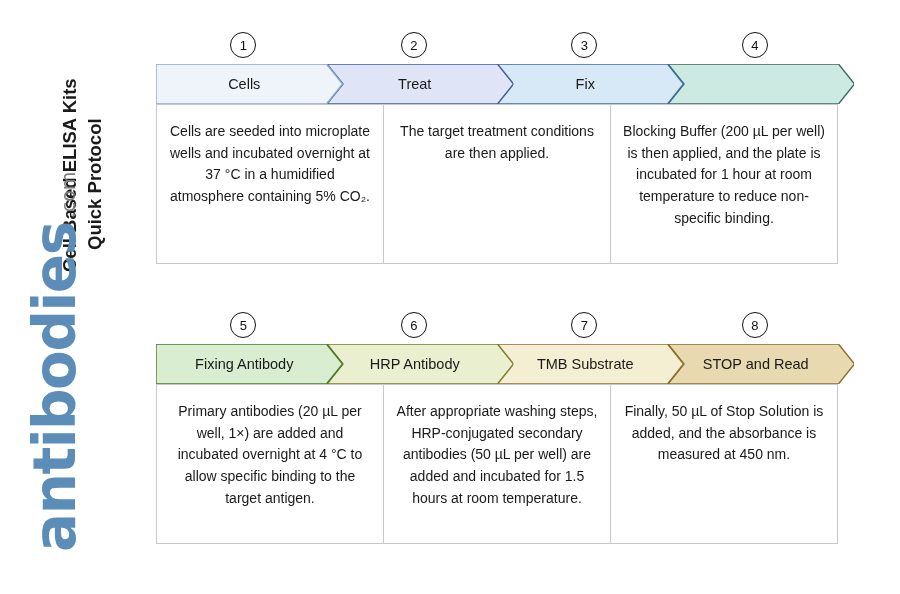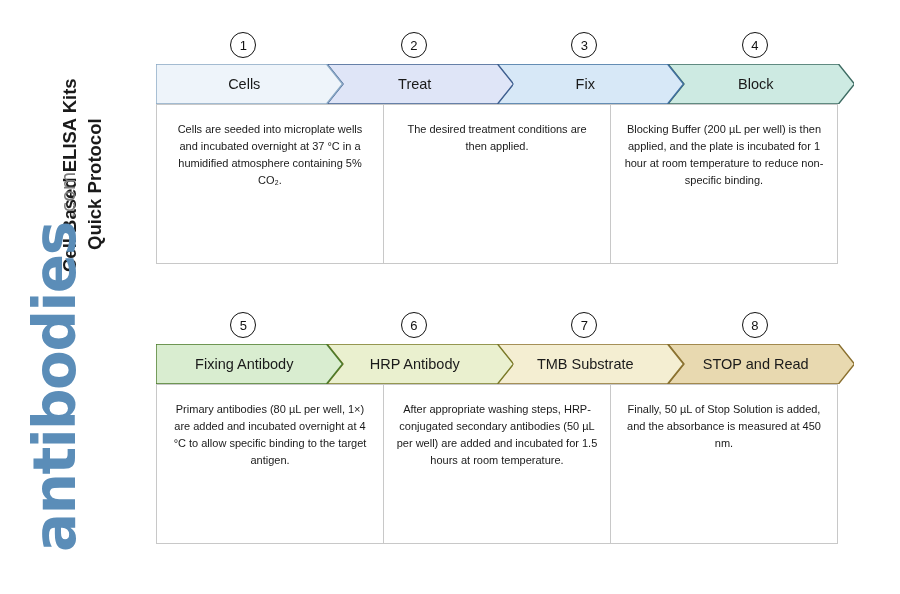--- a/index.html
+++ b/index.html
@@ -150,21 +150,21 @@
     flex: 1 1 0;
     box-sizing: border-box;
     border-right: 1px solid #c8c8c8;
     display: flex;
     align-items: flex-start;
     justify-content: center;
     padding: 16px 12px 10px 12px;
   }
   .body-cell:last-child { border-right: none; }
   .body-text {
-    font-size: 11px;
+    font-size: 14px;
     line-height: 1.55;
     color: #1a1a1a;
     text-align: center;
   }
 </style>
 </head>
 <body>
 
 <div id="title-block">
   <div id="title-rot">
@@ -203,29 +203,28 @@
       <div class="chev" style="left: 170.5px; width: 186.5px; z-index: 9;">
         <svg class="chev-svg" viewBox="0 0 186.5 40" preserveAspectRatio="none">
           <polygon points="0,0 170.5,0 186.5,20 170.5,40 0,40 16,20" fill="#dfe5f7" stroke="#3f5f8f" stroke-width="1.4"></polygon>
         </svg>
         <span class="chev-label">Treat</span>
       </div>
       <div class="chev" style="left: 511.5px; width: 186.5px; z-index: 7;">
         <svg class="chev-svg" viewBox="0 0 186.5 40" preserveAspectRatio="none">
           <polygon points="0,0 170.5,0 186.5,20 170.5,40 0,40 16,20" fill="#cdeae2" stroke="#3d6b62" stroke-width="1.4"></polygon>
         </svg>
-        <span class="chev-label">Block</span>
       </div>
     </div>
     <div class="body-strip">
       <div class="body-cell">
         <div class="body-text">Cells are seeded into microplate wells and incubated overnight at 37 °C in a humidified atmosphere containing 5% CO₂.</div>
       </div>
       <div class="body-cell">
-        <div class="body-text">The desired treatment conditions are then applied.</div>
+        <div class="body-text">The target treatment conditions are then applied.</div>
       </div>
       <div class="body-cell">
         <div class="body-text">Blocking Buffer (200 µL per well) is then applied, and the plate is incubated for 1 hour at room temperature to reduce non-specific binding.</div>
       </div>
     </div>
   </div>
 <div class="flow-row" id="row-2">
     <div class="badge-strip">
       <div class="badge" style="left: 74.25px;">5</div>
       <div class="badge" style="left: 244.75px;">6</div>
@@ -253,21 +252,21 @@
       </div>
       <div class="chev" style="left: 511.5px; width: 186.5px; z-index: 7;">
         <svg class="chev-svg" viewBox="0 0 186.5 40" preserveAspectRatio="none">
           <polygon points="0,0 170.5,0 186.5,20 170.5,40 0,40 16,20" fill="#e8d9b0" stroke="#8a6f2e" stroke-width="1.4"></polygon>
         </svg>
         <span class="chev-label">STOP and Read</span>
       </div>
     </div>
     <div class="body-strip">
       <div class="body-cell">
-        <div class="body-text">Primary antibodies (80 µL per well, 1×) are added and incubated overnight at 4 °C to allow specific binding to the target antigen.</div>
+        <div class="body-text">Primary antibodies (20 µL per well, 1×) are added and incubated overnight at 4 °C to allow specific binding to the target antigen.</div>
       </div>
       <div class="body-cell">
         <div class="body-text">After appropriate washing steps, HRP-conjugated secondary antibodies (50 µL per well) are added and incubated for 1.5 hours at room temperature.</div>
       </div>
       <div class="body-cell">
         <div class="body-text">Finally, 50 µL of Stop Solution is added, and the absorbance is measured at 450 nm.</div>
       </div>
     </div>
   </div>
 

